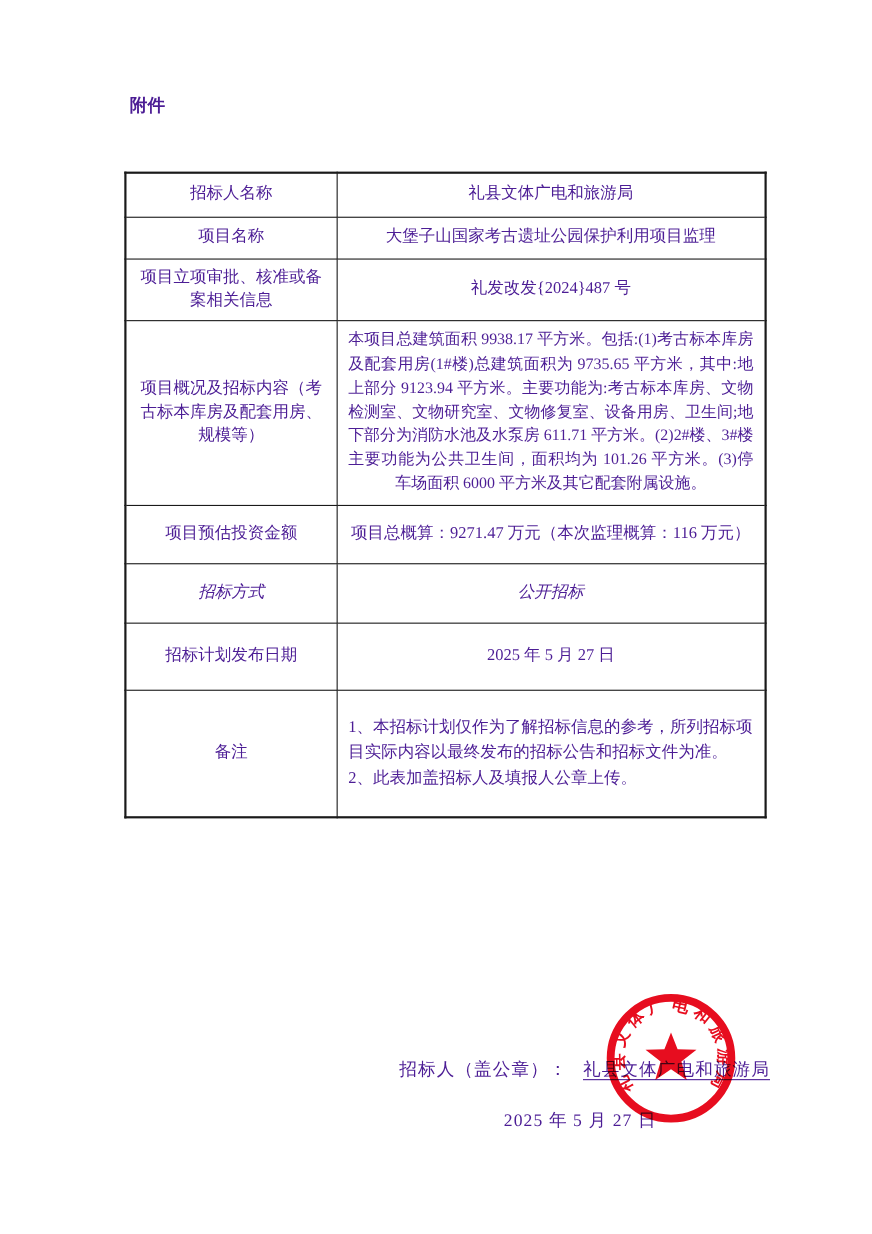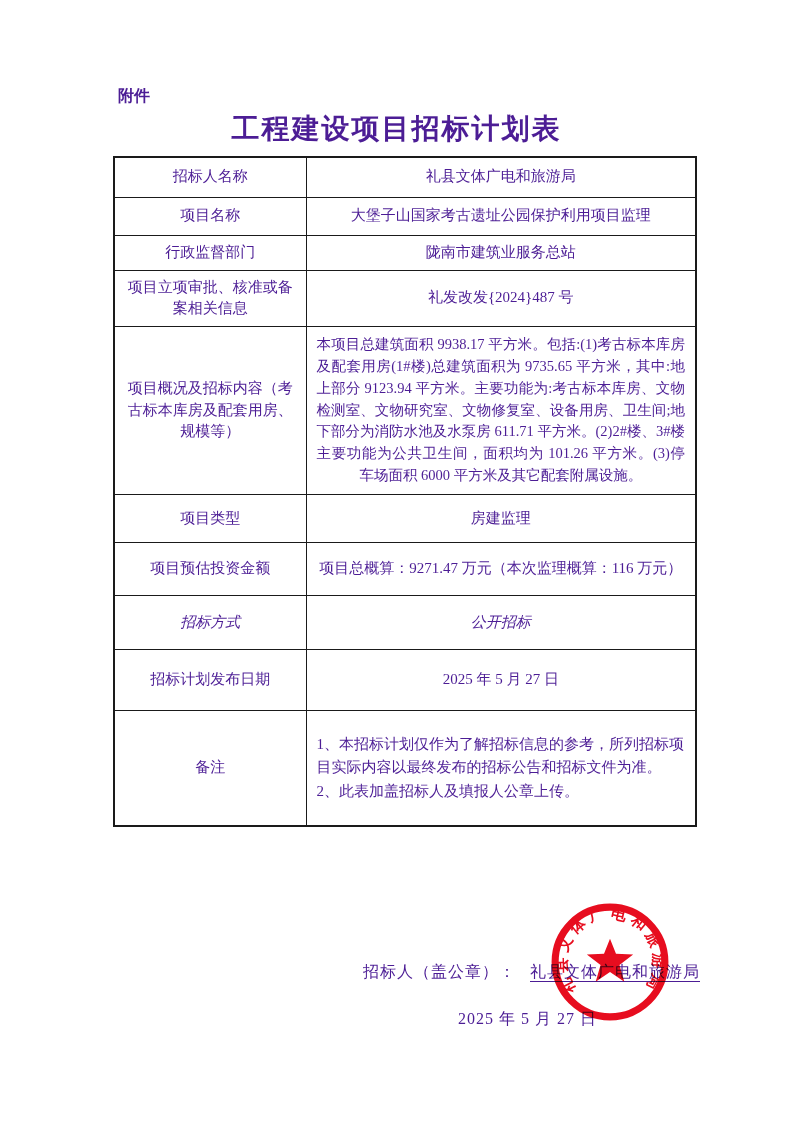--- a/index.html
+++ b/index.html
@@ -110,51 +110,42 @@
     font-weight: bold;
   }
 </style>
 </head>
 <body>
 
 <div class="page">
 
   <div class="attachment">附件</div>
 
-  <div class="title">工程建设项目招标计划表</div>
 
   <table class="tender">
     <colgroup>
         <col class="col-label">
         <col class="col-value">
       </colgroup>
     <tbody>
       <tr class="r1">
         <td class="label">招标人名称</td>
         <td class="value">礼县文体广电和旅游局</td>
       </tr>
       <tr class="r2">
         <td class="label">项目名称</td>
         <td class="value">大堡子山国家考古遗址公园保护利用项目监理</td>
       </tr>
-      <tr class="r3">
-        <td class="label">行政监督部门</td>
-        <td class="value">陇南市建筑业服务总站</td>
-      </tr>
       <tr class="r4">
         <td class="label">项目立项审批、核准或备案相关信息</td>
         <td class="value">礼发改发{2024}487 号</td>
       </tr>
       <tr class="r5">
         <td class="label">项目概况及招标内容（考古标本库房及配套用房、规模等）</td>
         <td class="value long">本项目总建筑面积 9938.17 平方米。包括:(1)考古标本库房及配套用房(1#楼)总建筑面积为 9735.65 平方米，其中:地上部分 9123.94 平方米。主要功能为:考古标本库房、文物检测室、文物研究室、文物修复室、设备用房、卫生间;地下部分为消防水池及水泵房 611.71 平方米。(2)2#楼、3#楼主要功能为公共卫生间，面积均为 101.26 平方米。(3)停车场面积 6000 平方米及其它配套附属设施。</td>
-      </tr>
-      <tr class="r6">
-        <td class="label">项目类型</td>
-        <td class="value">房建监理</td>
       </tr>
       <tr class="r7">
         <td class="label">项目预估投资金额</td>
         <td class="value">项目总概算：9271.47 万元（本次监理概算：116 万元）</td>
       </tr>
       <tr class="r9">
         <td class="label">招标方式</td>
         <td class="value">公开招标</td>
       </tr>
       <tr class="r11">

